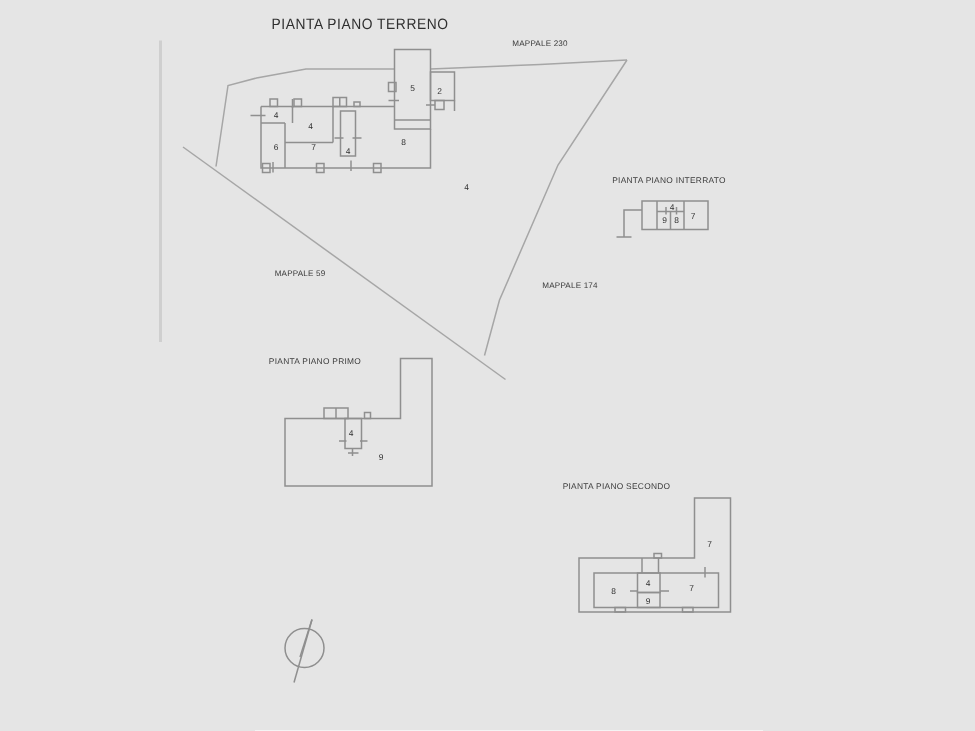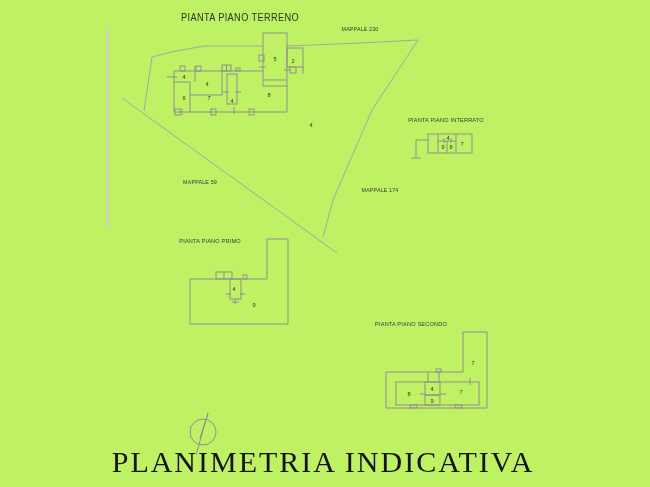--- a/index.html
+++ b/index.html
@@ -1,16 +1,16 @@
 <!DOCTYPE html>
 <html><head>
 <meta charset="utf-8">
 <style>
   html,body{margin:0;padding:0;background:#fff;}
-  #page{position:relative;width:650px;height:487px;background:#bef264;overflow:hidden;
+  #page{position:relative;width:650px;height:487px;background:#e5e5e5;overflow:hidden;
         font-family:"Liberation Sans", sans-serif;}
   #drawing{position:absolute;left:0;top:0;}
   .lbl{position:absolute;color:#3a3a3a;white-space:nowrap;}
   .plan-title{font-size:9px;letter-spacing:.3px;transform:translate(-50%,-50%) scale(.62);}
   .mappale{font-size:9px;letter-spacing:.2px;transform:translate(-50%,-50%) scale(.60);}
   .room{font-size:8px;color:#303030;transform:translate(-50%,-50%) scale(.70);}
   .terreno-title{font-size:10px;letter-spacing:.4px;color:#2f2f2f;transform:translate(-50%,-50%) scaleX(.92);}
   .main-title{font-family:"Liberation Serif", serif;font-size:30px;letter-spacing:2px;
               color:#141414;transform:translate(-50%,-50%);}
 </style>
@@ -93,21 +93,20 @@
     </g>
   </svg>
 
   <div class="lbl terreno-title" style="left:240px;top:17px;">PIANTA PIANO TERRENO</div>
   <div class="lbl mappale" style="left:360px;top:29px;">MAPPALE 230</div>
   <div class="lbl plan-title" style="left:446px;top:120px;">PIANTA PIANO INTERRATO</div>
   <div class="lbl mappale" style="left:200px;top:182px;">MAPPALE 59</div>
   <div class="lbl mappale" style="left:380px;top:190px;">MAPPALE 174</div>
   <div class="lbl plan-title" style="left:210px;top:241px;">PIANTA PIANO PRIMO</div>
   <div class="lbl plan-title" style="left:411px;top:324px;">PIANTA PIANO SECONDO</div>
-  <div class="lbl main-title" style="left:323px;top:462px;">PLANIMETRIA INDICATIVA</div>
 
   <div class="lbl room" style="left:311px;top:125px;">4</div>
 
   <div class="lbl room" style="left:184px;top:77px;">4</div>
   <div class="lbl room" style="left:207px;top:84px;">4</div>
   <div class="lbl room" style="left:184px;top:98px;">6</div>
   <div class="lbl room" style="left:209px;top:98px;">7</div>
   <div class="lbl room" style="left:232px;top:101px;">4</div>
   <div class="lbl room" style="left:269px;top:95px;">8</div>
   <div class="lbl room" style="left:275px;top:59px;">5</div>

